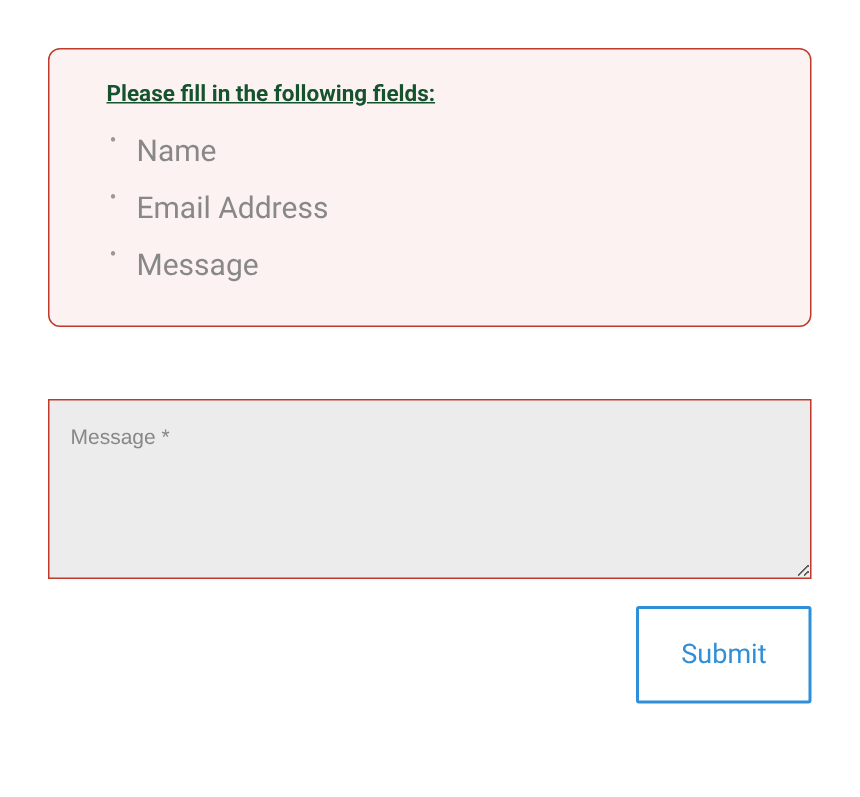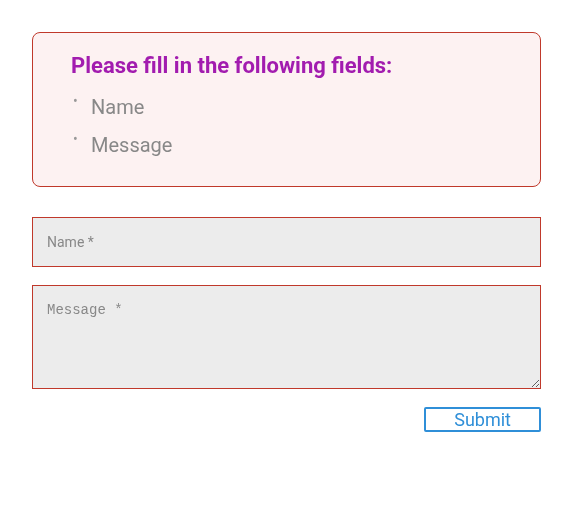--- a/index.html
+++ b/index.html
@@ -15,25 +15,26 @@
       padding: 32px;
     }
     .error-box {
       background: #fdf2f2;
       border: 1px solid #c0392b;
       border-radius: 8px;
       padding: 20px 28px 22px 28px;
       margin-bottom: 30px;
     }
     .error-title {
-      font-size: 22px;
+      font-size: 15px;
       font-weight: 700;
-      color: #a21caf;
+      color: #14532d;
       margin-bottom: 10px;
       margin-left: 10px;
+      text-decoration: underline;
     }
     .error-list {
       list-style: none;
       padding-left: 12px;
     }
     .error-list li {
       color: #888;
       font-size: 20px;
       line-height: 1.9;
       position: relative;
@@ -63,57 +64,57 @@
     .form-input::placeholder {
       color: #888;
     }
     .form-textarea {
       width: 100%;
       background: #ececec;
       border: 1px solid #c0392b;
       padding: 16px 14px;
       font-size: 14px;
       color: #333;
-      font-family: Liberation Mono, monospace;
+      font-family: Liberation Sans, sans-serif;
       resize: vertical;
-      height: 104px;
+      height: 120px;
       display: block;
       margin-top: 16px;
     }
     .form-textarea::placeholder {
       color: #888;
     }
     .submit-row {
       display: flex;
       justify-content: flex-end;
       margin-top: 18px;
     }
     .submit-btn {
       background: #fff;
       border: 2px solid #2f8fd8;
       color: #2f8fd8;
       font-size: 18px;
-      padding: 0 28px;
+      padding: 20px 28px;
       cursor: pointer;
       font-family: inherit;
       border-radius: 2px;
     }
   </style>
 </head>
 <body>
 
 <div class="error-box">
   <div class="error-title">Please fill in the following fields:</div>
   <ul class="error-list">
     <li>Name</li>
+    <li>Email Address</li>
     <li>Message</li>
   </ul>
 </div>
 
 <div class="form-row">
-  <input type="text" class="form-input" placeholder="Name *" style="">
 </div>
 
 <textarea class="form-textarea" placeholder="Message *" style=""></textarea>
 
 <div class="submit-row">
   <button class="submit-btn">Submit</button>
 </div>
 
 </body></html>

